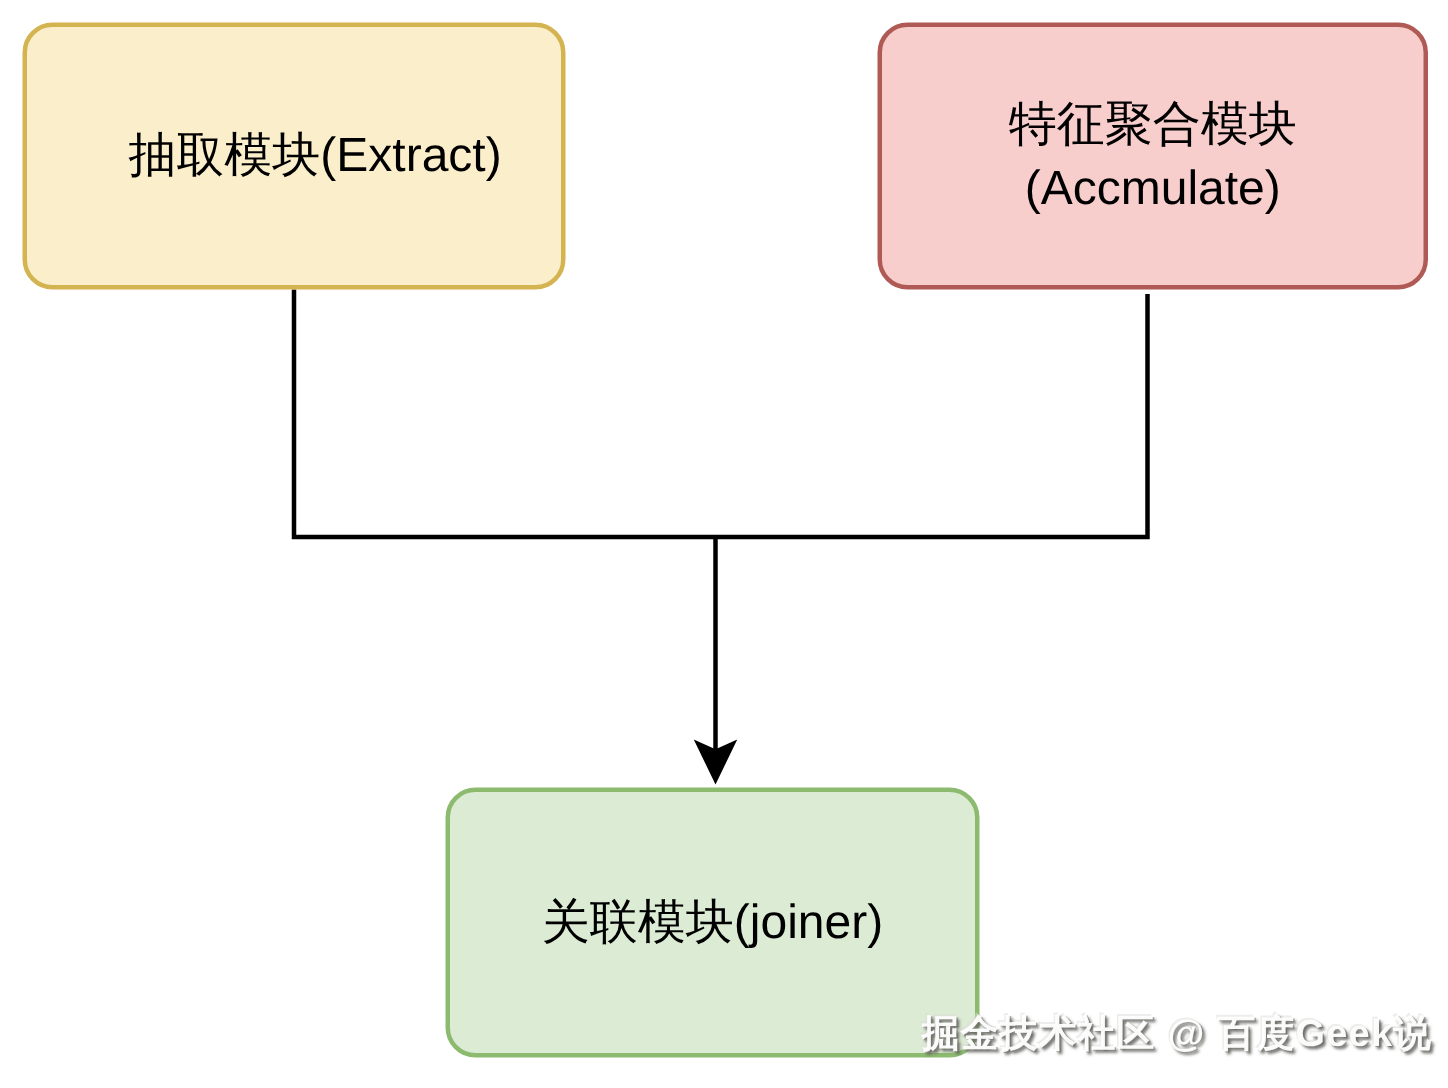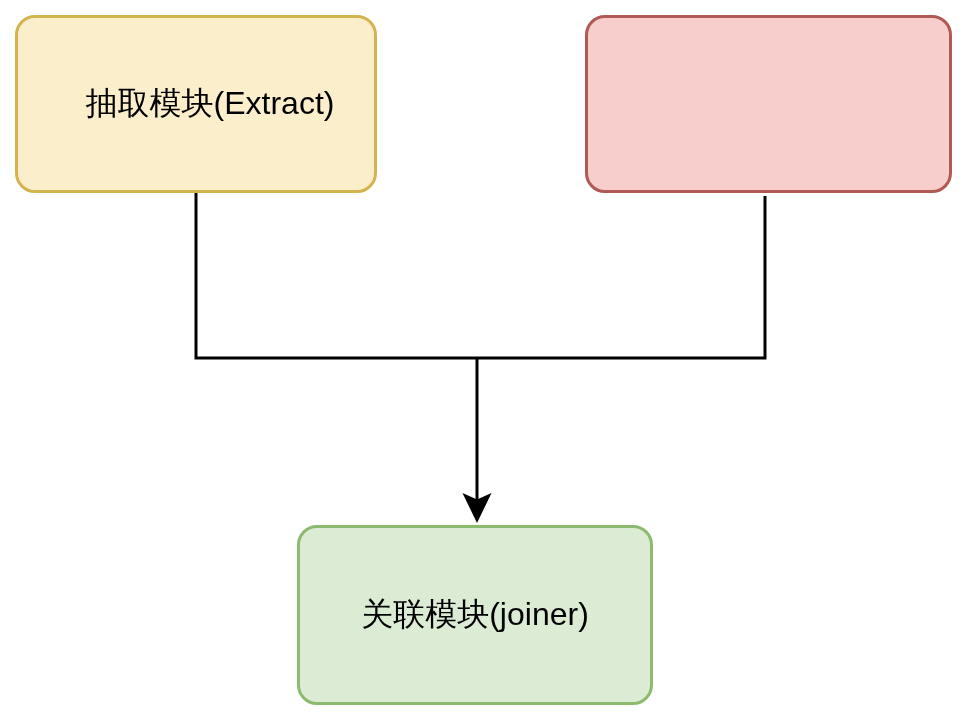--- a/index.html
+++ b/index.html
@@ -74,21 +74,24 @@
     <path d="M196,193 L196,358 L765,358 L765,196" fill="none" stroke="#000000" stroke-width="3"></path>
     <path d="M477,358 L477,500" fill="none" stroke="#000000" stroke-width="3"></path>
     <polygon points="477,523 462.5,493 477,499.5 491.5,493" fill="#000000"></polygon>
   </svg>
 
   <div class="node node-extract" style="background-color: rgb(251, 239, 203); border-color: rgb(212, 179, 81);">
     <span>抽取模块(Extract)</span>
   </div>
 
   <div class="node node-accumulate" style="background-color: rgb(247, 206, 204); border-color: rgb(176, 90, 85);">
+    <span>特征聚合模块</span>
+    <span>(Accmulate)</span>
   </div>
 
   <div class="node node-joiner" style="background-color: rgb(220, 235, 212); border-color: rgb(140, 187, 112);">
     <span>关联模块(joiner)</span>
   </div>
 
 
+  <div class="watermark">掘金技术社区 @ 百度Geek说</div>
 
 </div>
 
 </body></html>

